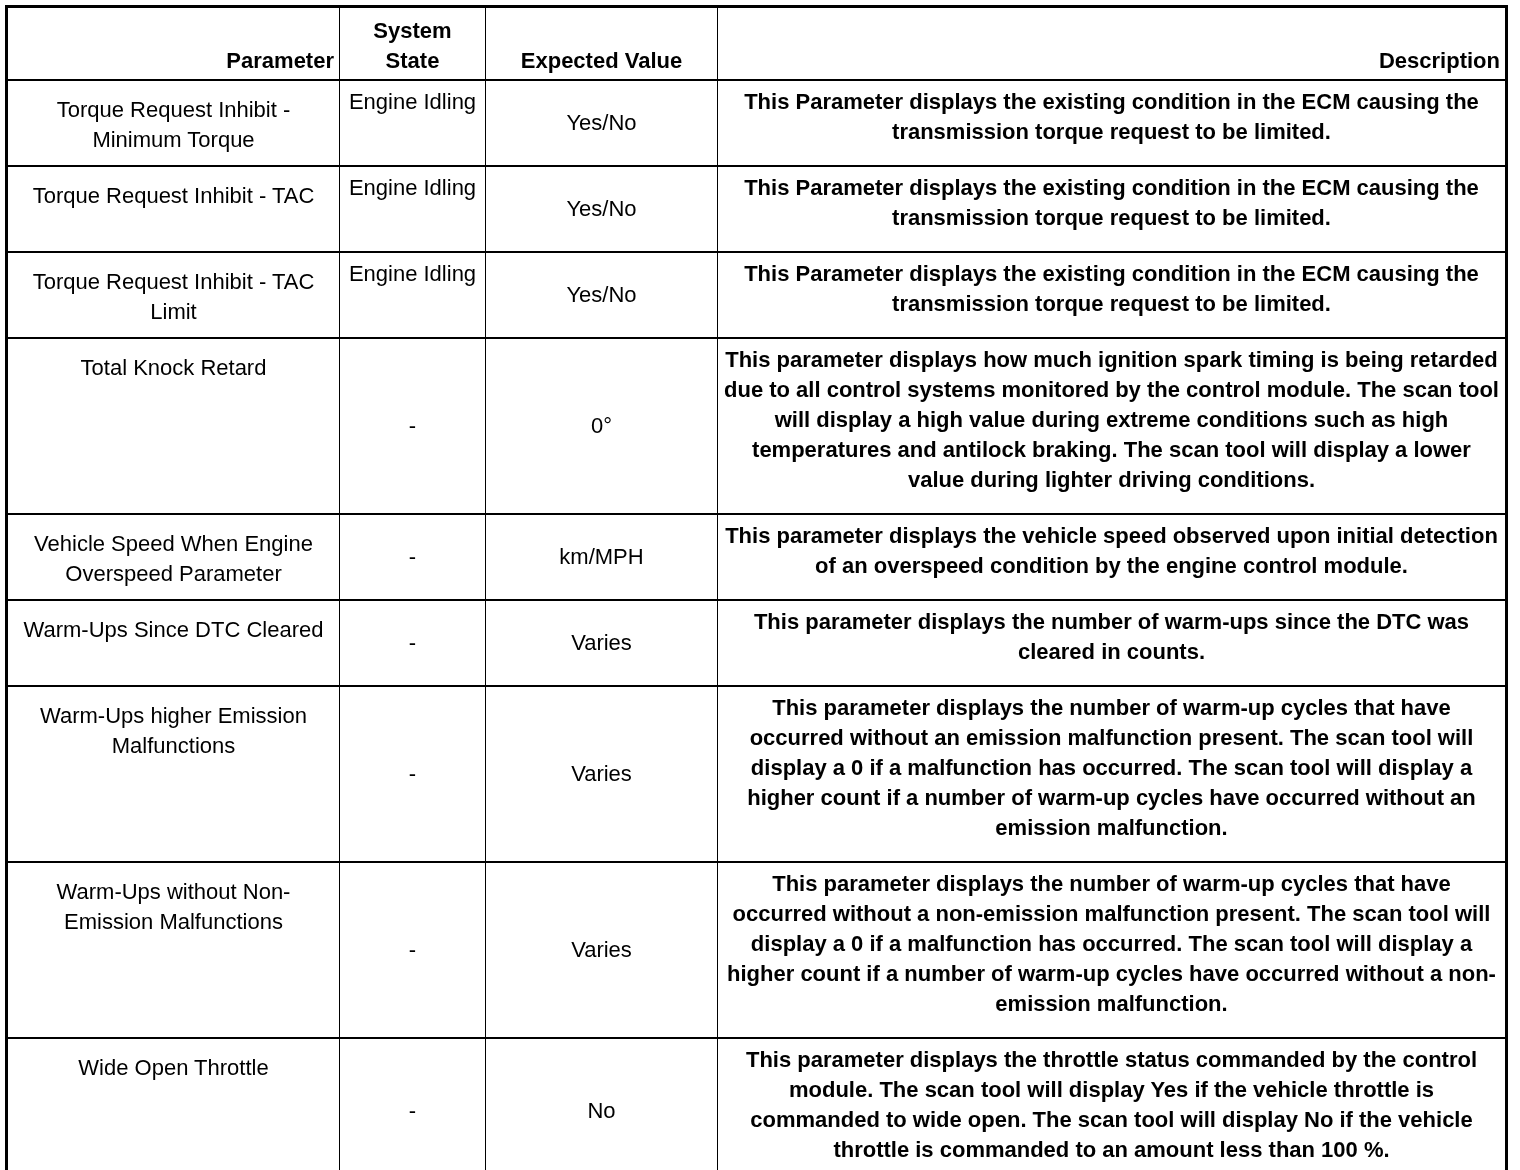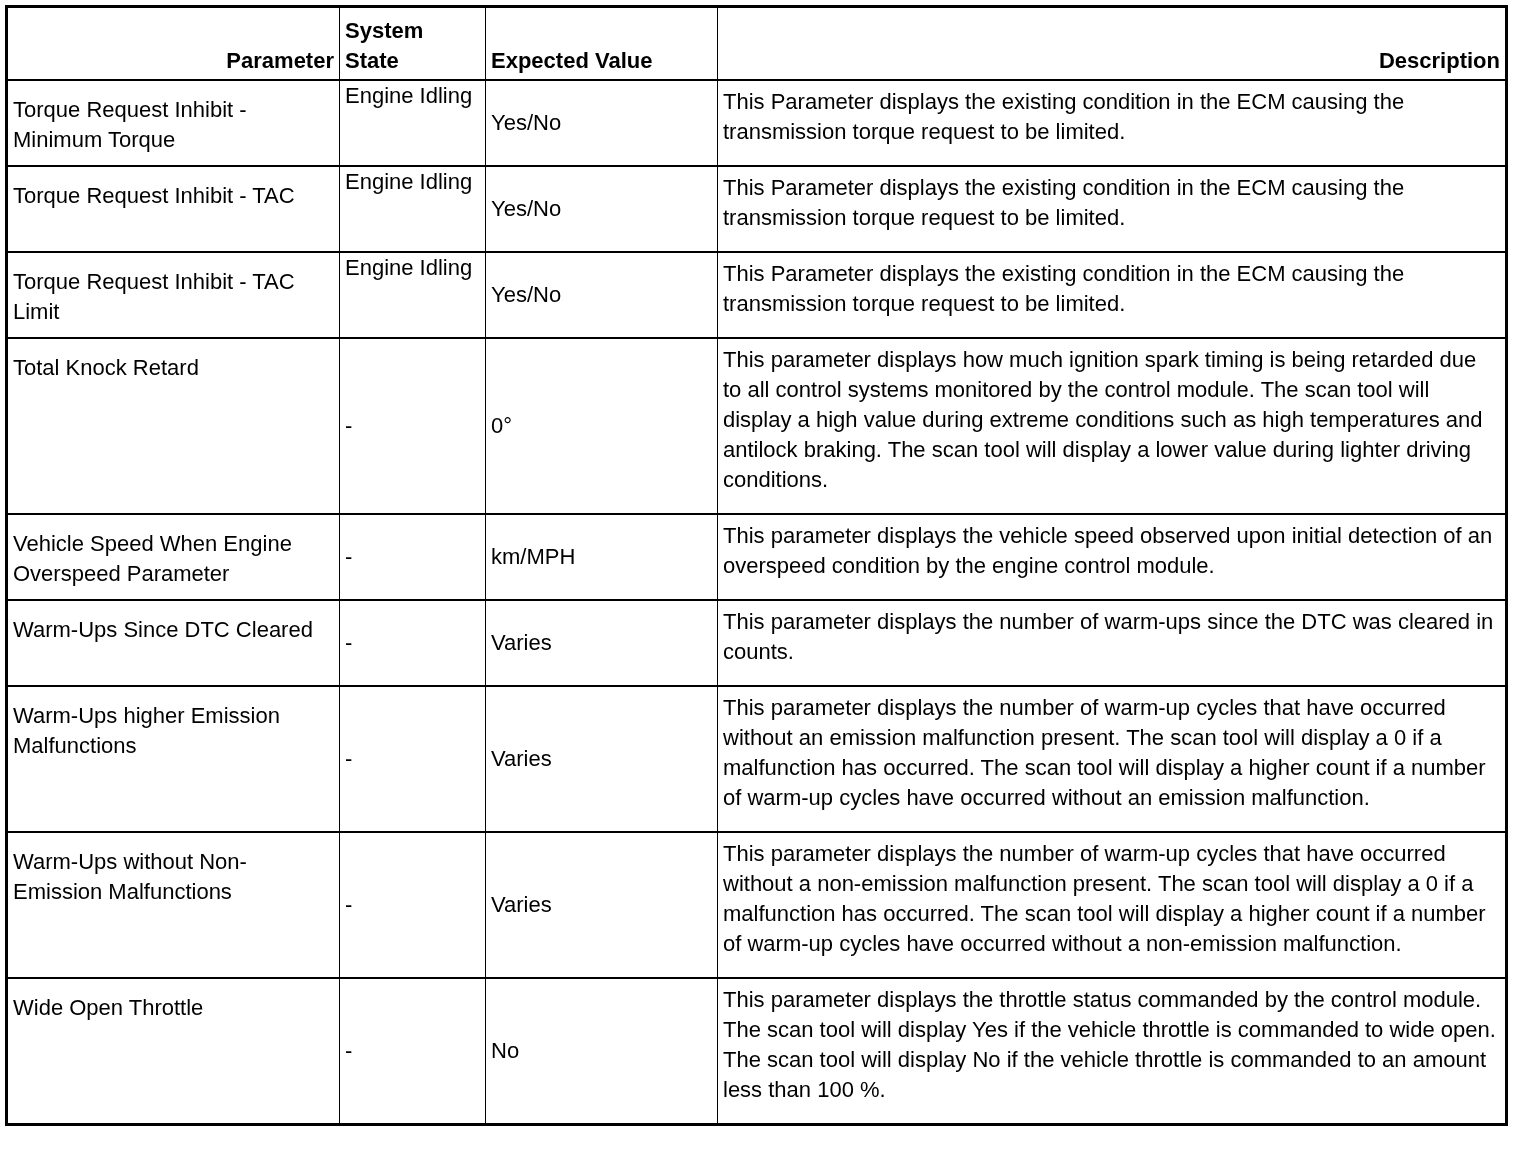--- a/index.html
+++ b/index.html
@@ -11,36 +11,36 @@
       border: 3px solid #000;
       font-family: "Liberation Sans", sans-serif;
       font-size: 22px;
       line-height: 30px;
       color: #000;
       table-layout: fixed;
     }
     .tbl th, .tbl td {
       border: 1px solid #000;
       padding: 0 5px;
-      text-align: left;
+      text-align: center;
     }
     .tbl thead th {
       font-weight: bold;
       vertical-align: bottom;
       height: 68px;
       padding-bottom: 3px;
       border-bottom: 2px solid #000;
     }
     .tbl thead th.center { text-align: right; }
     .tbl tbody tr { border-bottom: 2px solid #000; }
     .tbl td.param { vertical-align: top; padding-top: 14px; padding-bottom: 6px; }
     .tbl td.state { vertical-align: middle; }
-    .tbl td.state.top { vertical-align: top; }
+    .tbl td.state.top { vertical-align: top; padding-top: 6px; }
     .tbl td.value { vertical-align: middle; }
-    .tbl td.desc { vertical-align: top; padding-top: 6px; padding-bottom: 18px; }
+    .tbl td.desc { vertical-align: top; padding-top: 6px; padding-bottom: 18px; font-weight: bold; }
     col.c1 { width: 333px; }
     col.c2 { width: 146px; }
     col.c3 { width: 232px; }
     col.c4 { width: auto; }
   </style>
 </head>
 <body>
 
 <table class="tbl">
   <colgroup>

